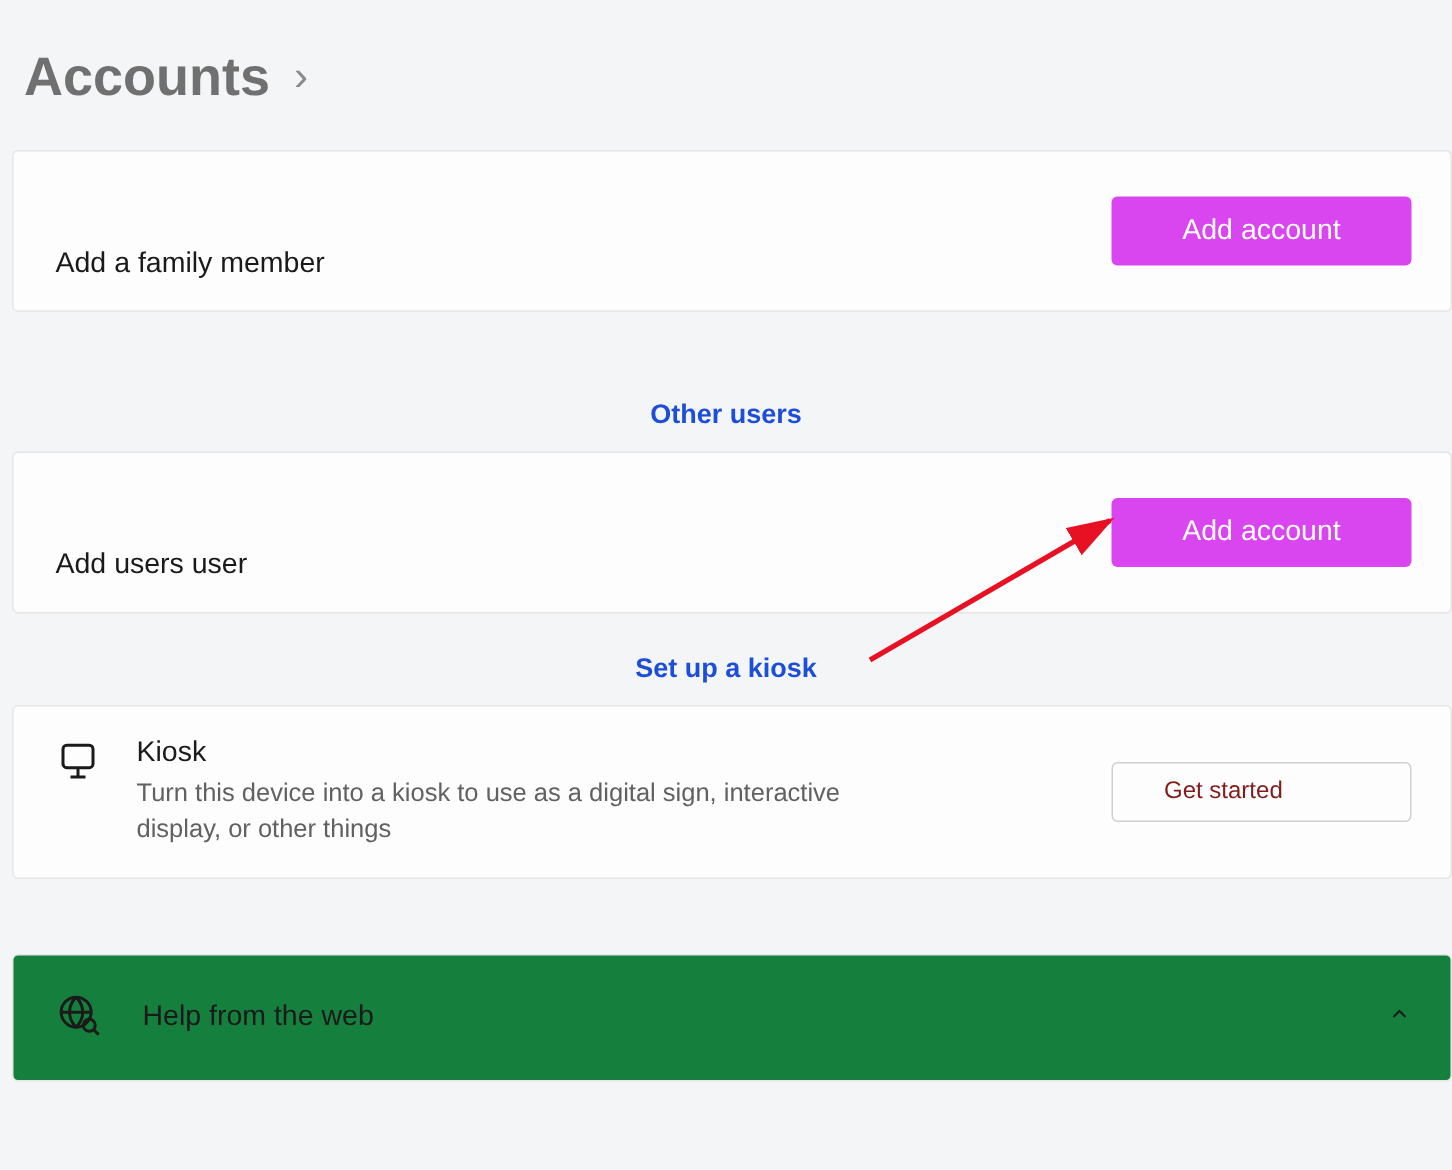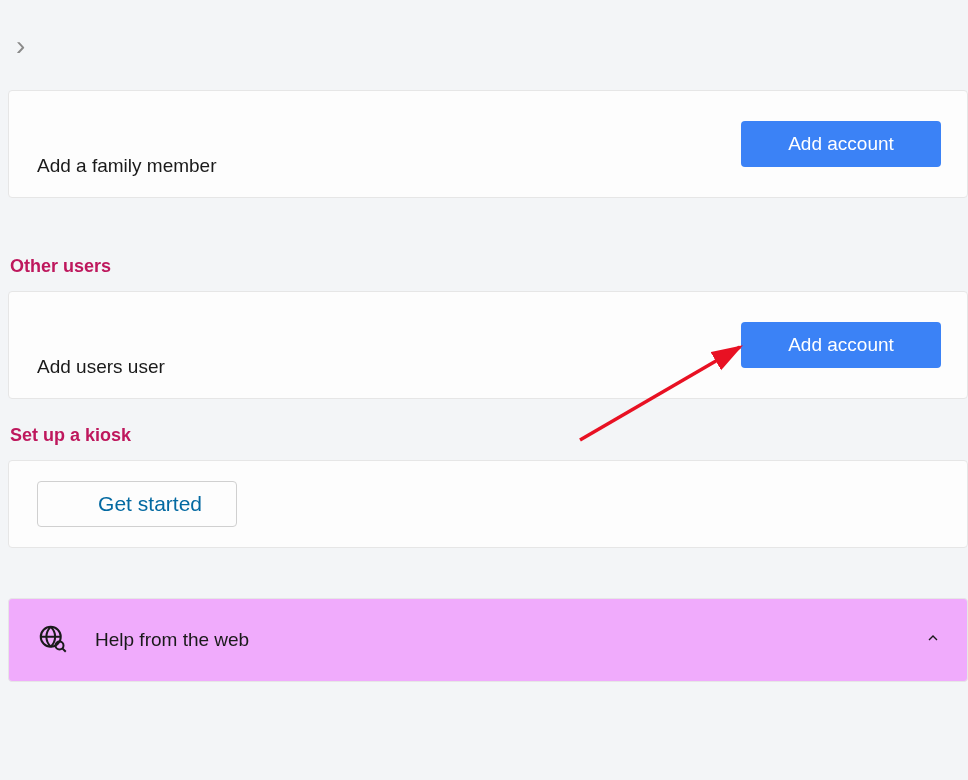--- a/index.html
+++ b/index.html
@@ -35,22 +35,23 @@
     .breadcrumb-current {
       color: #1a1a1a;
       font-weight: 600;
     }
     .section {
       margin-top: 26px;
     }
     .section-title {
       font-size: 18px;
       font-weight: 600;
-      color: #be185d;
+      color: #1d4ed8;
       padding: 0 10px 14px 10px;
+      text-align: center;
     }
     .card {
       background: #fdfdfd;
       border: 1px solid #e6e6e6;
       border-radius: 4px;
       margin: 0 0 0 8px;
       padding: 20px 26px 20px 28px;
       display: flex;
       align-items: center;
       justify-content: space-between;
@@ -58,40 +59,40 @@
     }
     .card-first {
       margin-top: 28px;
     }
     .card-label {
       font-size: 19px;
       color: #1a1a1a;
       margin-top: 44px;
     }
     .btn-primary {
-      background: #3b82f6;
+      background: #d946ef;
       color: #fff;
       border: none;
       border-radius: 4px;
       font-size: 19px;
       padding: 12px 34px;
       cursor: pointer;
       min-width: 200px;
       text-align: center;
     }
     .btn-secondary {
       background: #fdfdfd;
-      color: #0369a1;
+      color: #7f1d1d;
       border: 1px solid #d0d0d0;
       border-radius: 4px;
-      font-size: 21px;
+      font-size: 16px;
       padding: 10px 34px;
       cursor: pointer;
       min-width: 200px;
-      text-align: right;
+      text-align: left;
     }
     .kiosk-row {
       display: flex;
       align-items: flex-start;
       gap: 24px;
       flex: 1;
       min-width: 0;
     }
     .kiosk-icon {
       flex-shrink: 0;
@@ -108,21 +109,21 @@
       font-size: 19px;
       color: #1a1a1a;
     }
     .kiosk-desc {
       font-size: 17px;
       color: #616161;
       line-height: 1.4;
       max-width: 480px;
     }
     .help-card {
-      background: #f0abfc;
+      background: #15803d;
       border: 1px solid #e6e6e6;
       border-radius: 4px;
       margin: 50px 0 0 8px;
       padding: 24px 26px 24px 28px;
       display: flex;
       align-items: center;
       justify-content: space-between;
       gap: 20px;
     }
     .help-left {
@@ -141,39 +142,53 @@
     }
     .arrow-annotation {
       position: absolute;
       pointer-events: none;
     }
   </style>
 </head>
 <body>
 
 <div class="breadcrumb">
+  <span class="breadcrumb-parent">Accounts</span>
   <span class="breadcrumb-sep">›</span>
 </div>
 
 <div class="card card-first">
   <span class="card-label">Add a family member</span>
   <button class="btn-primary">Add account</button>
 </div>
 
 <div class="section" style="margin-top:58px;">
   <div class="section-title">Other users</div>
   <div class="card">
     <span class="card-label">Add users user</span>
     <button class="btn-primary">Add account</button>
   </div>
 </div>
 
 <div class="section" style="">
   <div class="section-title">Set up a kiosk</div>
   <div class="card" style="align-items:center;">
+    <div class="kiosk-row">
+      <span class="kiosk-icon">
+        <svg width="30" height="30" viewBox="0 0 24 24" fill="none" stroke="#1a1a1a" stroke-width="1.6">
+          <rect x="4" y="3" width="16" height="12" rx="2"></rect>
+          <line x1="12" y1="15" x2="12" y2="20"></line>
+          <line x1="8" y1="20" x2="16" y2="20"></line>
+        </svg>
+      </span>
+      <div class="kiosk-text">
+        <span class="kiosk-title">Kiosk</span>
+        <span class="kiosk-desc">Turn this device into a kiosk to use as a digital sign, interactive display, or other things</span>
+      </div>
+    </div>
     <button class="btn-secondary">Get started</button>
   </div>
 </div>
 
 <div class="help-card">
   <div class="help-left">
     <span>
       <svg width="30" height="30" viewBox="0 0 24 24" fill="none" stroke="#1a1a1a" stroke-width="1.6">
         <circle cx="11" cy="11" r="8"></circle>
         <path d="M3 11h16"></path>

